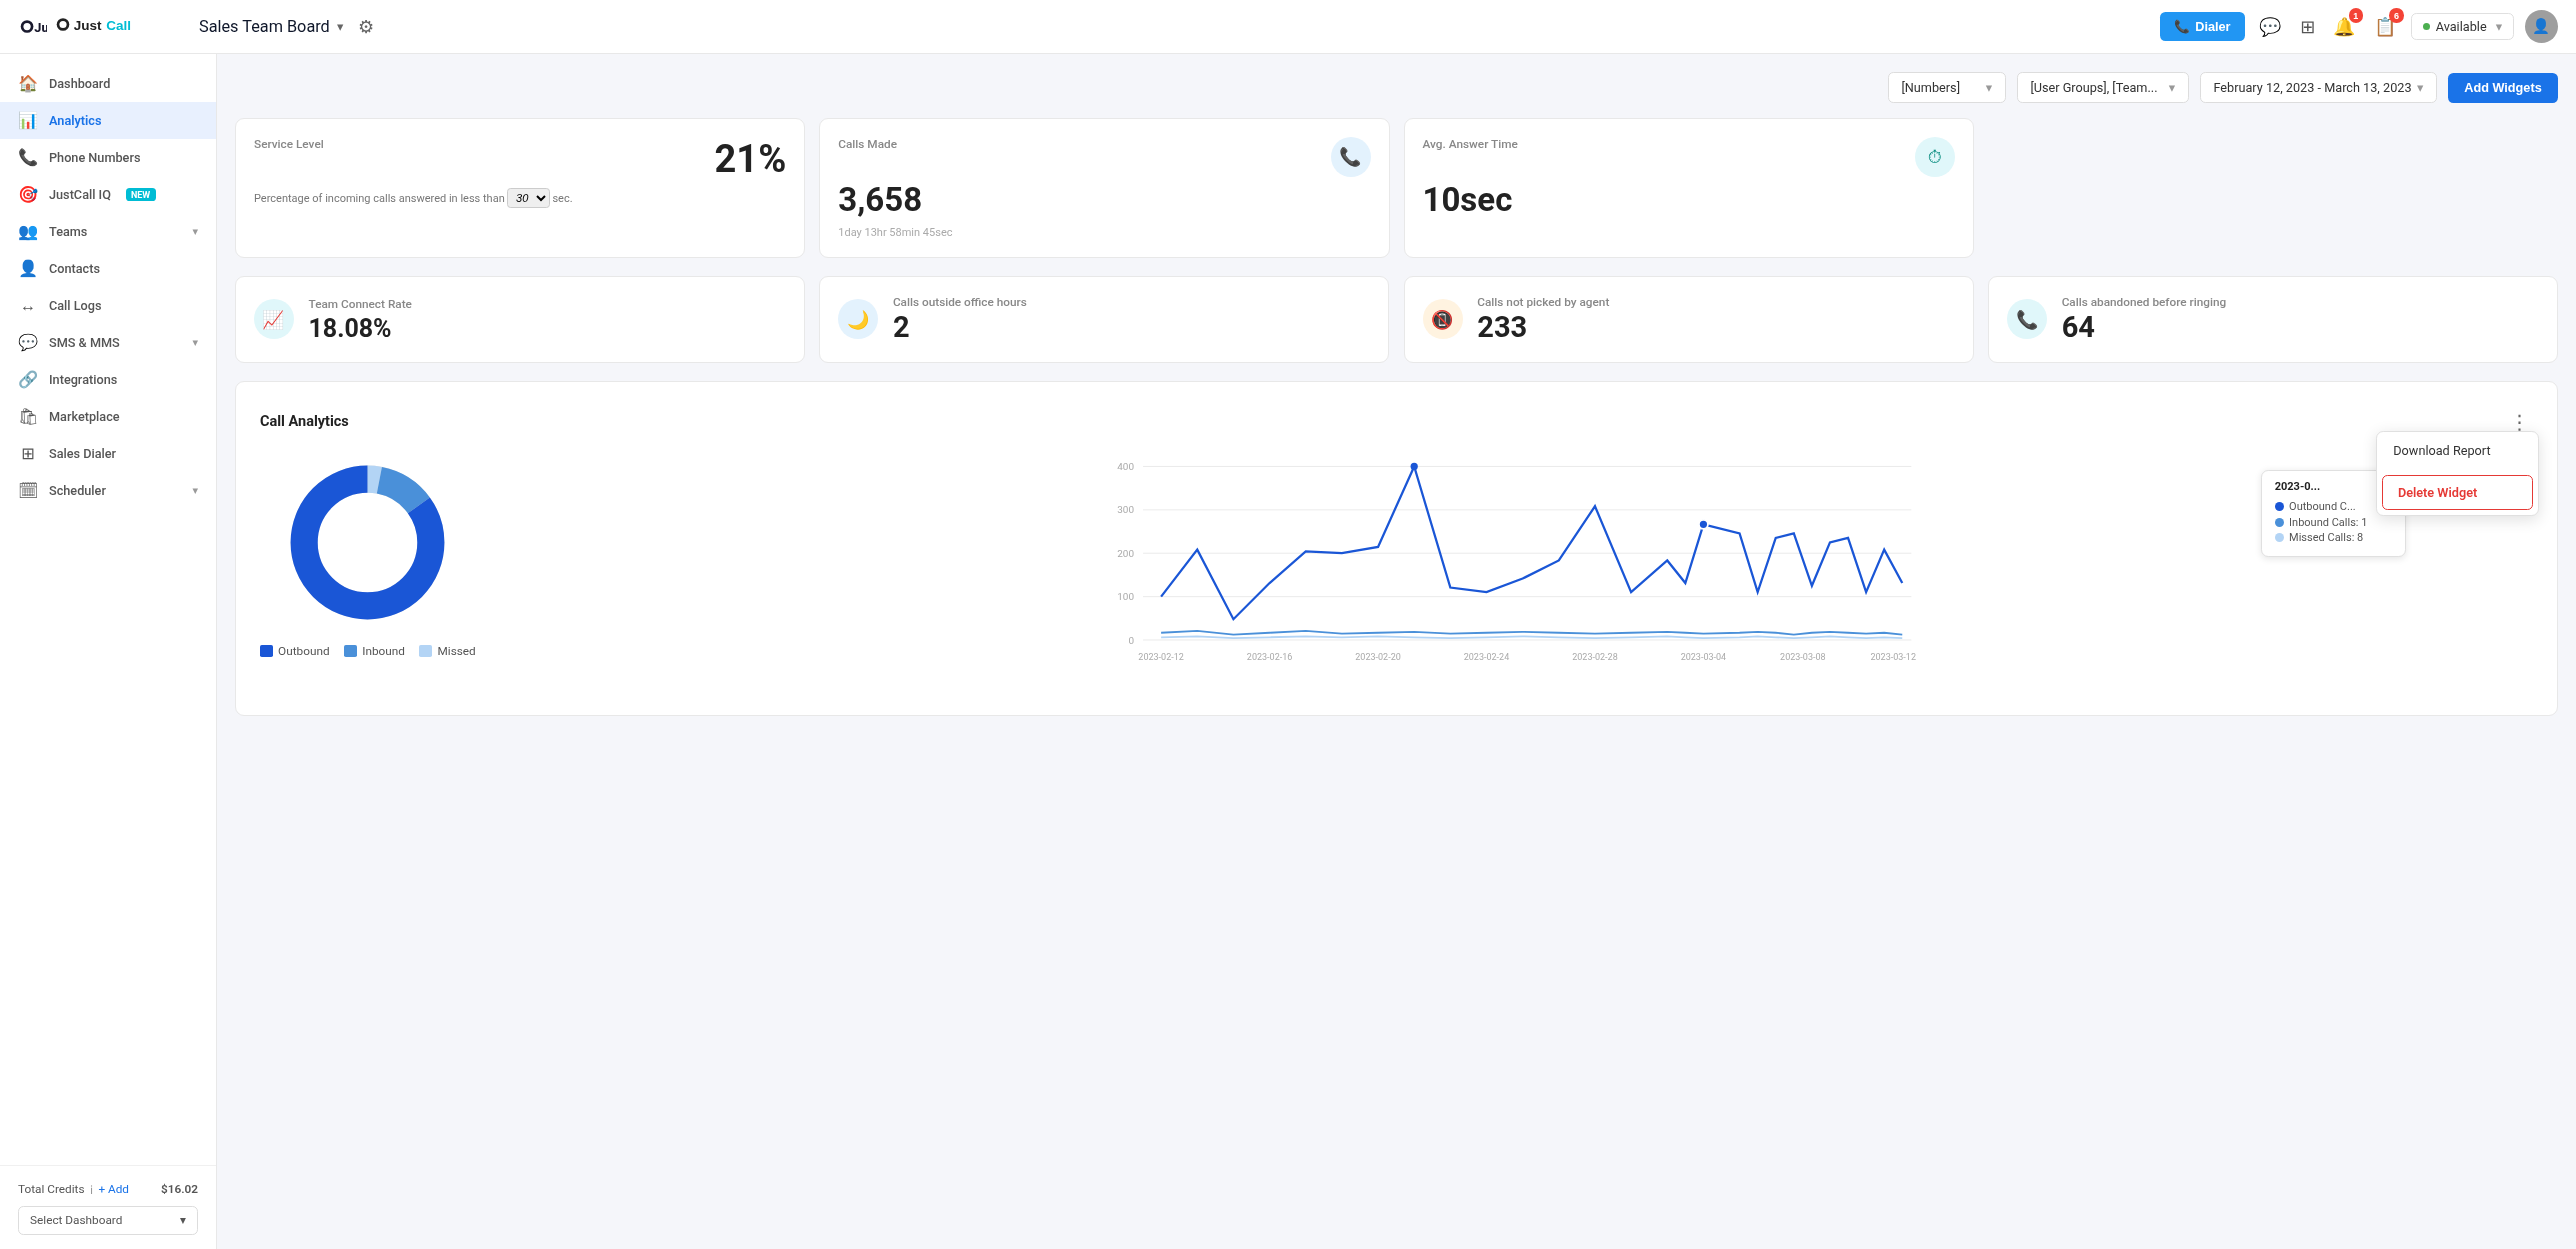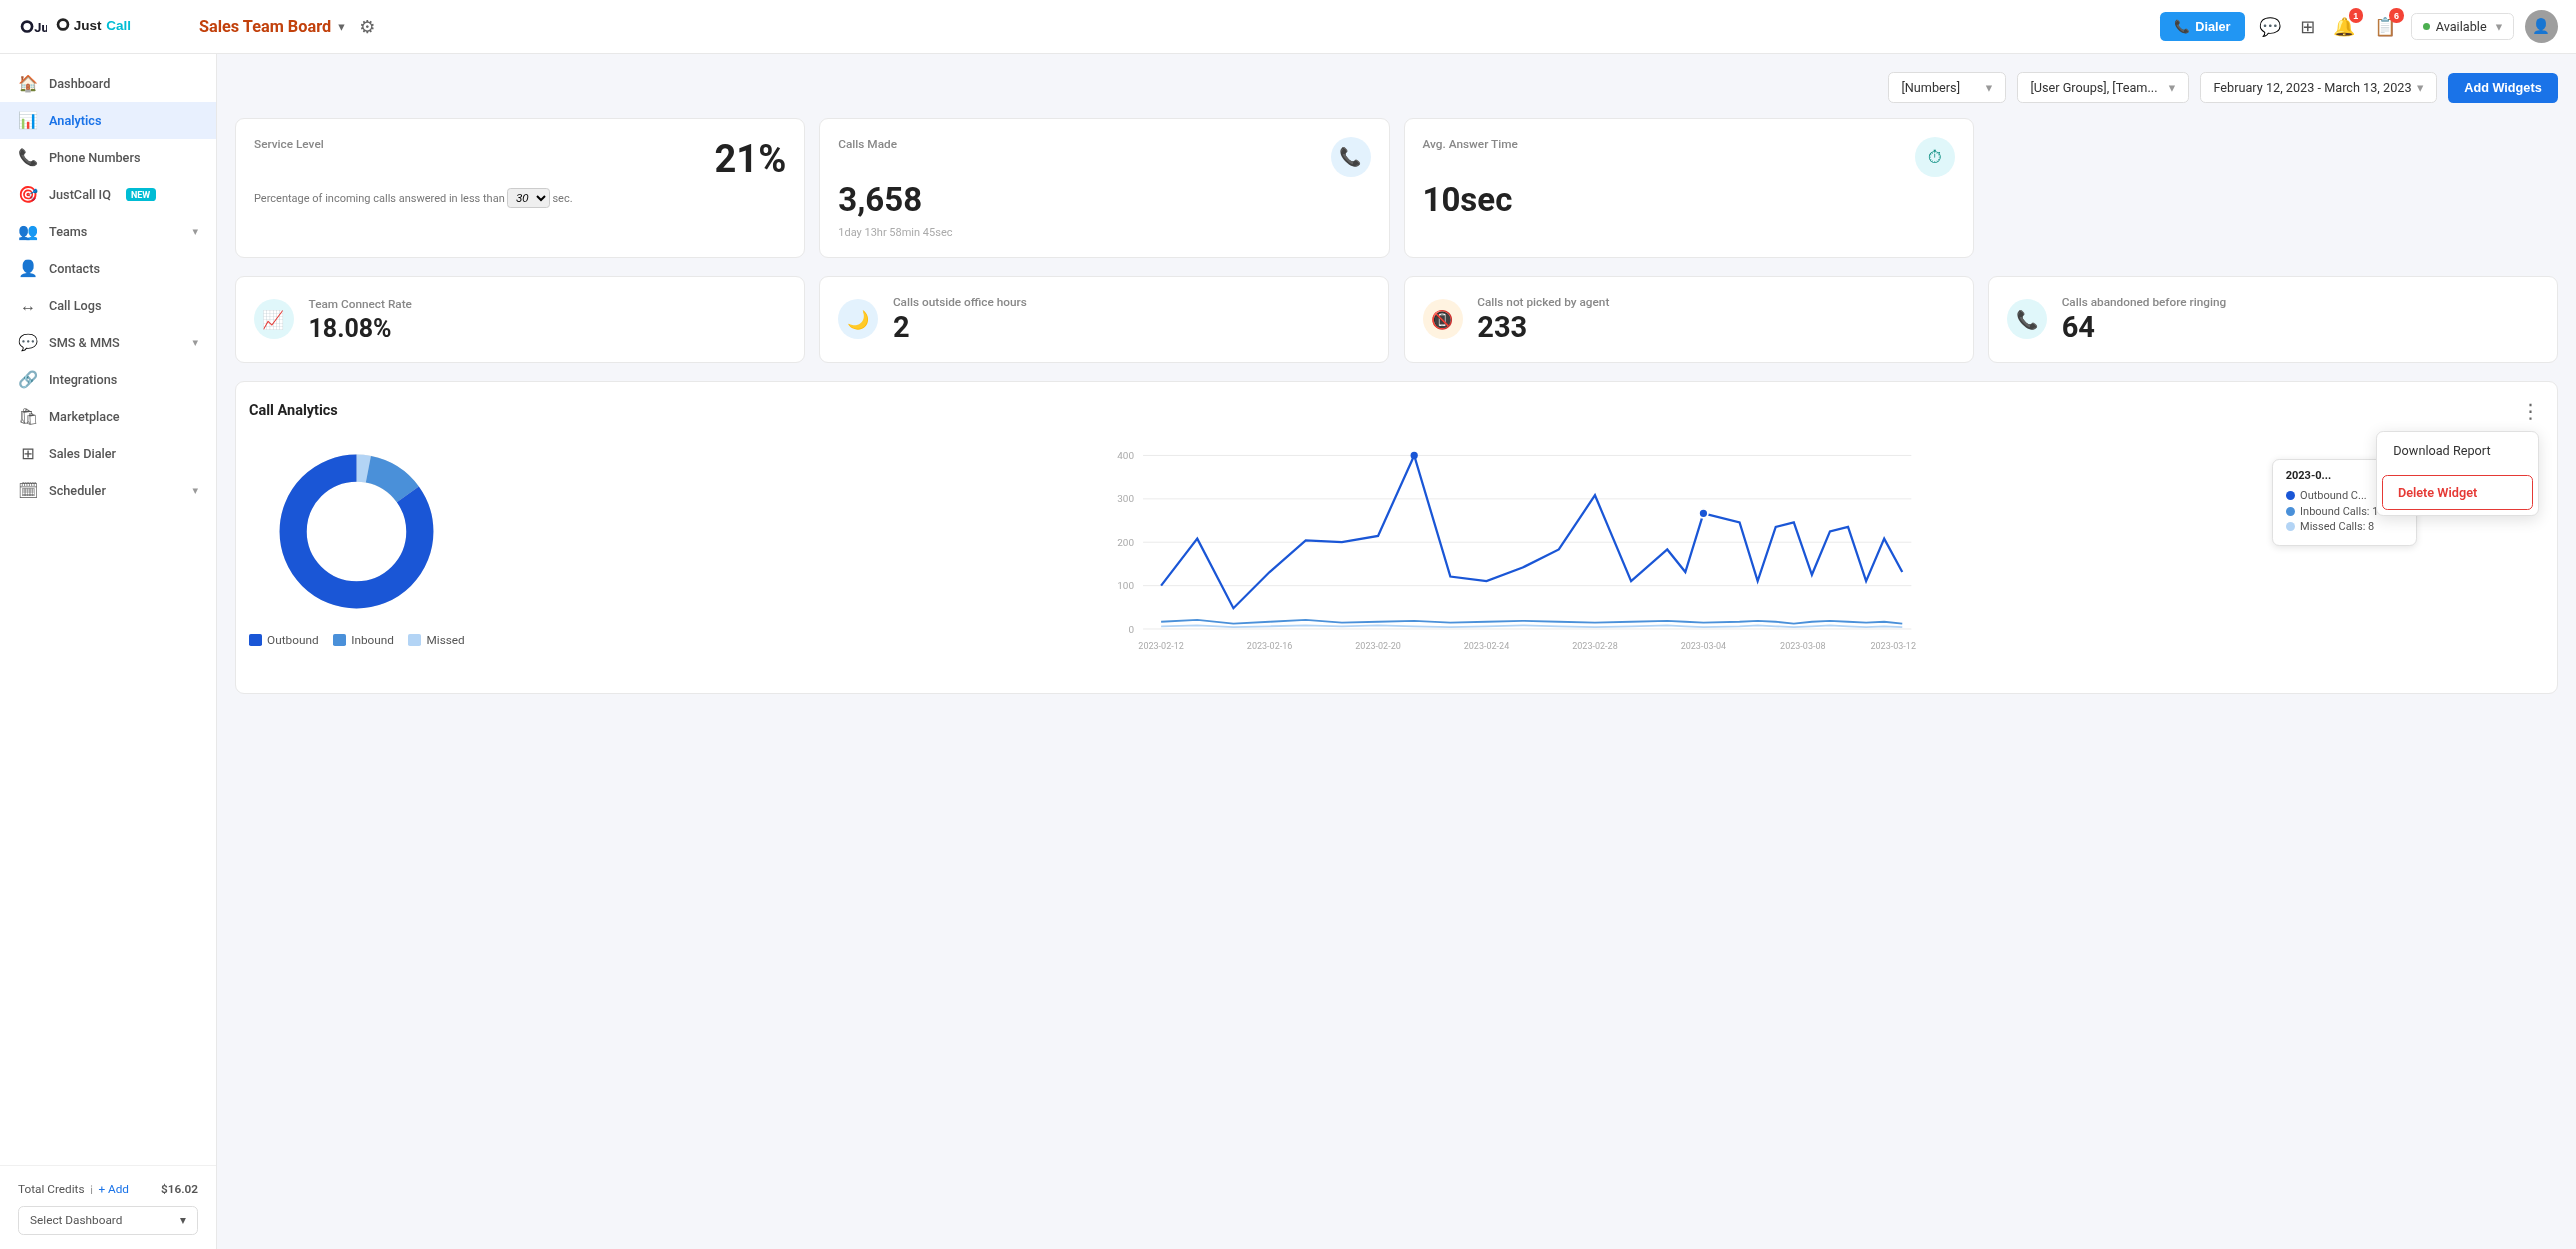--- a/index.html
+++ b/index.html
@@ -8,21 +8,21 @@
     
     .top-header {
       display: flex; align-items: center; background: #fff; height: 54px;
       padding: 0 18px; border-bottom: 0.9px solid #e8e8e8; flex-shrink: 0; z-index: 100;
     }
     .logo-area { display: flex; align-items: center; gap: 7.2px; min-width: 181px; }
     .logo-icon { width: 29px; height: 29px; }
     .logo-text { font-size: 18px; font-weight: 700; color: #1a1a2e; }
     .header-center { display: flex; align-items: center; gap: 11px; flex: 1; }
     .page-title-area { display: flex; align-items: center; gap: 7.2px; cursor: pointer; }
-    .page-title-text { font-size: 16.3px; font-weight: 700; color: #c2410c; }
+    .page-title-text { font-size: 16.3px; font-weight: 400; color: #0f172a; }
     .chevron-down { color: #666; font-size: 12.7px; }
     .gear-btn { background: none; border: none; cursor: pointer; color: #666; font-size: 18px; padding: 3.6px; }
     .header-right { display: flex; align-items: center; gap: 11px; margin-left: auto; }
     .dialer-btn {
       background: #2196f3; color: #fff; border: none; border-radius: 5.4px;
       padding: 7.2px 14.5px; font-size: 12.7px; font-weight: 600; cursor: pointer;
       display: flex; align-items: center; gap: 5.4px;
     }
     .header-icon-btn { background: none; border: none; cursor: pointer; color: #555; font-size: 18px; position: relative; padding: 3.6px; }
     .badge {
@@ -110,21 +110,21 @@
     .metric-card-2 {
       background: #fff; border-radius: 9px; padding: 18px; border: 0.9px solid #e8e8e8;
       display: flex; align-items: center; gap: 14.5px;
     }
     .metric-card-2 .metric-info { flex: 1; }
     .metric-card-2 .metric-label { font-size: 11.8px; color: #888; margin-bottom: 3.6px; }
     .metric-card-2 .metric-value { font-size: 29px; font-weight: 700; color: #222; }
 
     
     .analytics-section {
-      background: #fff; border-radius: 9px; border: 0.9px solid #e8e8e8; padding: 13px; position: relative;
+      background: #fff; border-radius: 9px; border: 0.9px solid #e8e8e8; padding: 24px; position: relative;
     }
     .analytics-header { display: flex; align-items: center; justify-content: space-between; margin-bottom: 14.5px; }
     .analytics-title { font-size: 14.5px; font-weight: 700; color: #222; }
     .three-dots-btn { background: none; border: none; cursor: pointer; font-size: 20px; color: #666; padding: 3.6px; }
 
     
     .context-menu {
       position: absolute; top: 49px; right: 18px; background: #fff;
       border: 0.9px solid #e0e0e0; border-radius: 7.2px; box-shadow: 0 3.6px 14.5px rgba(0,0,0,0.12);
       z-index: 50; min-width: 163px; overflow: hidden;

